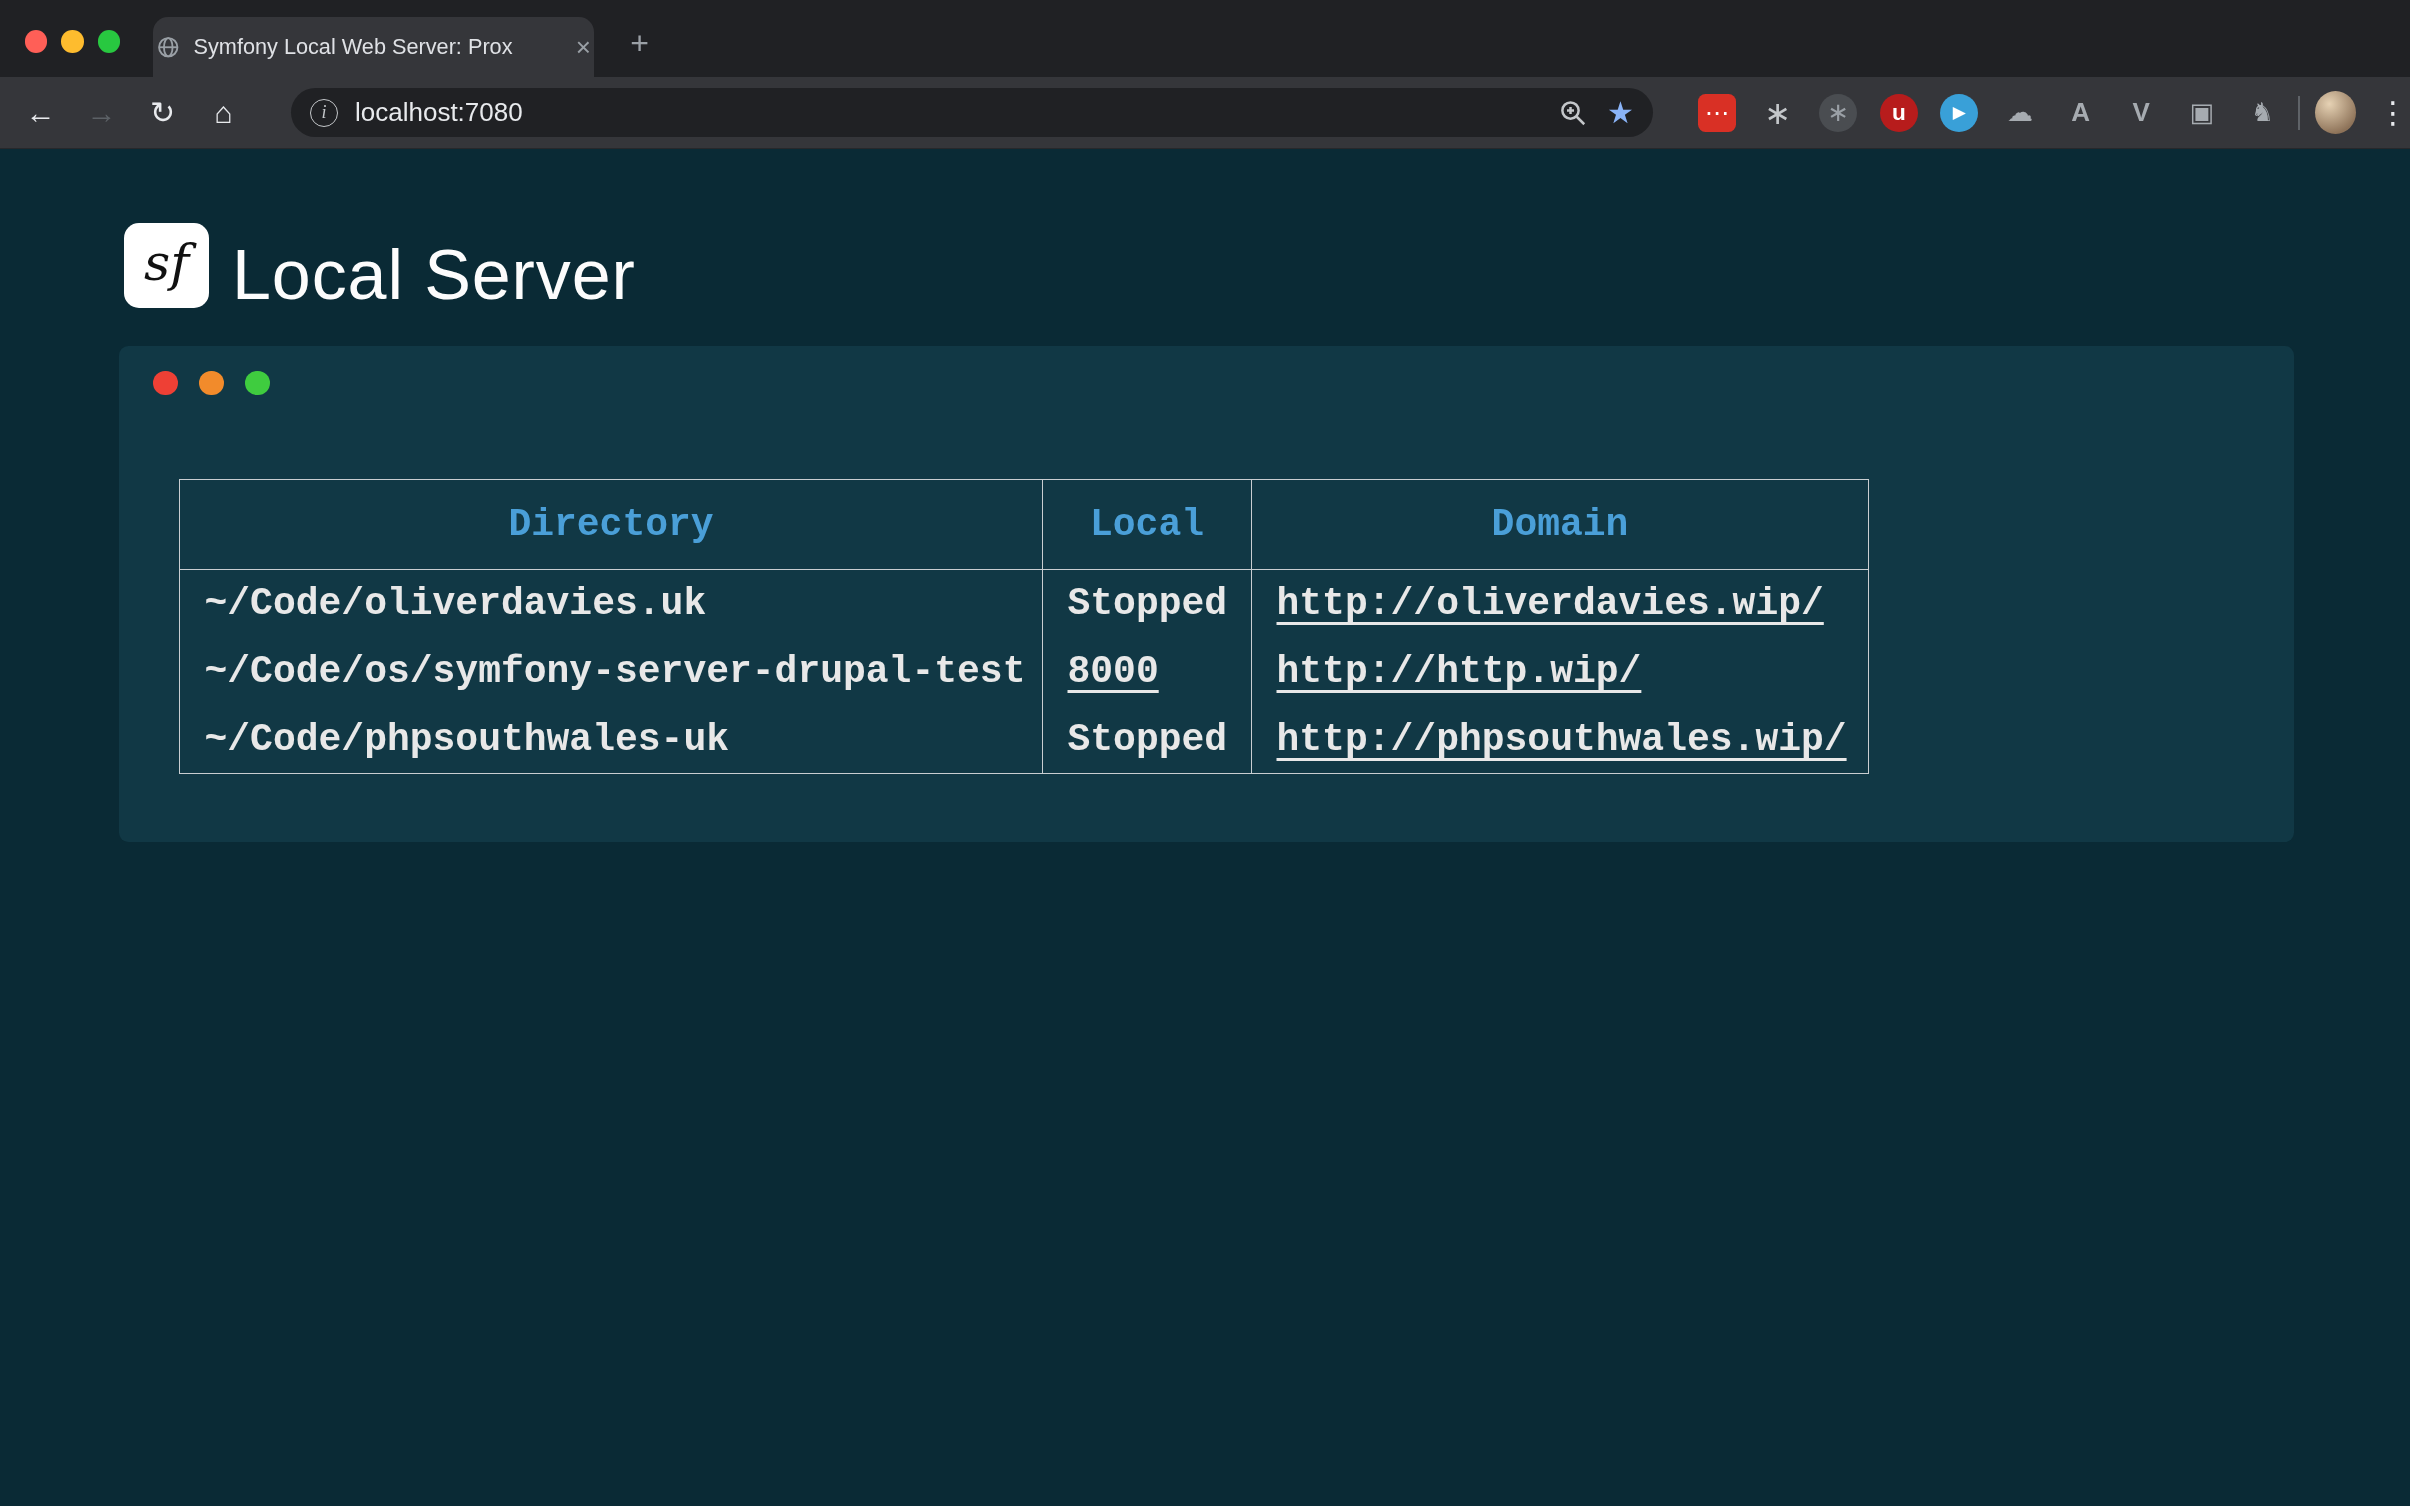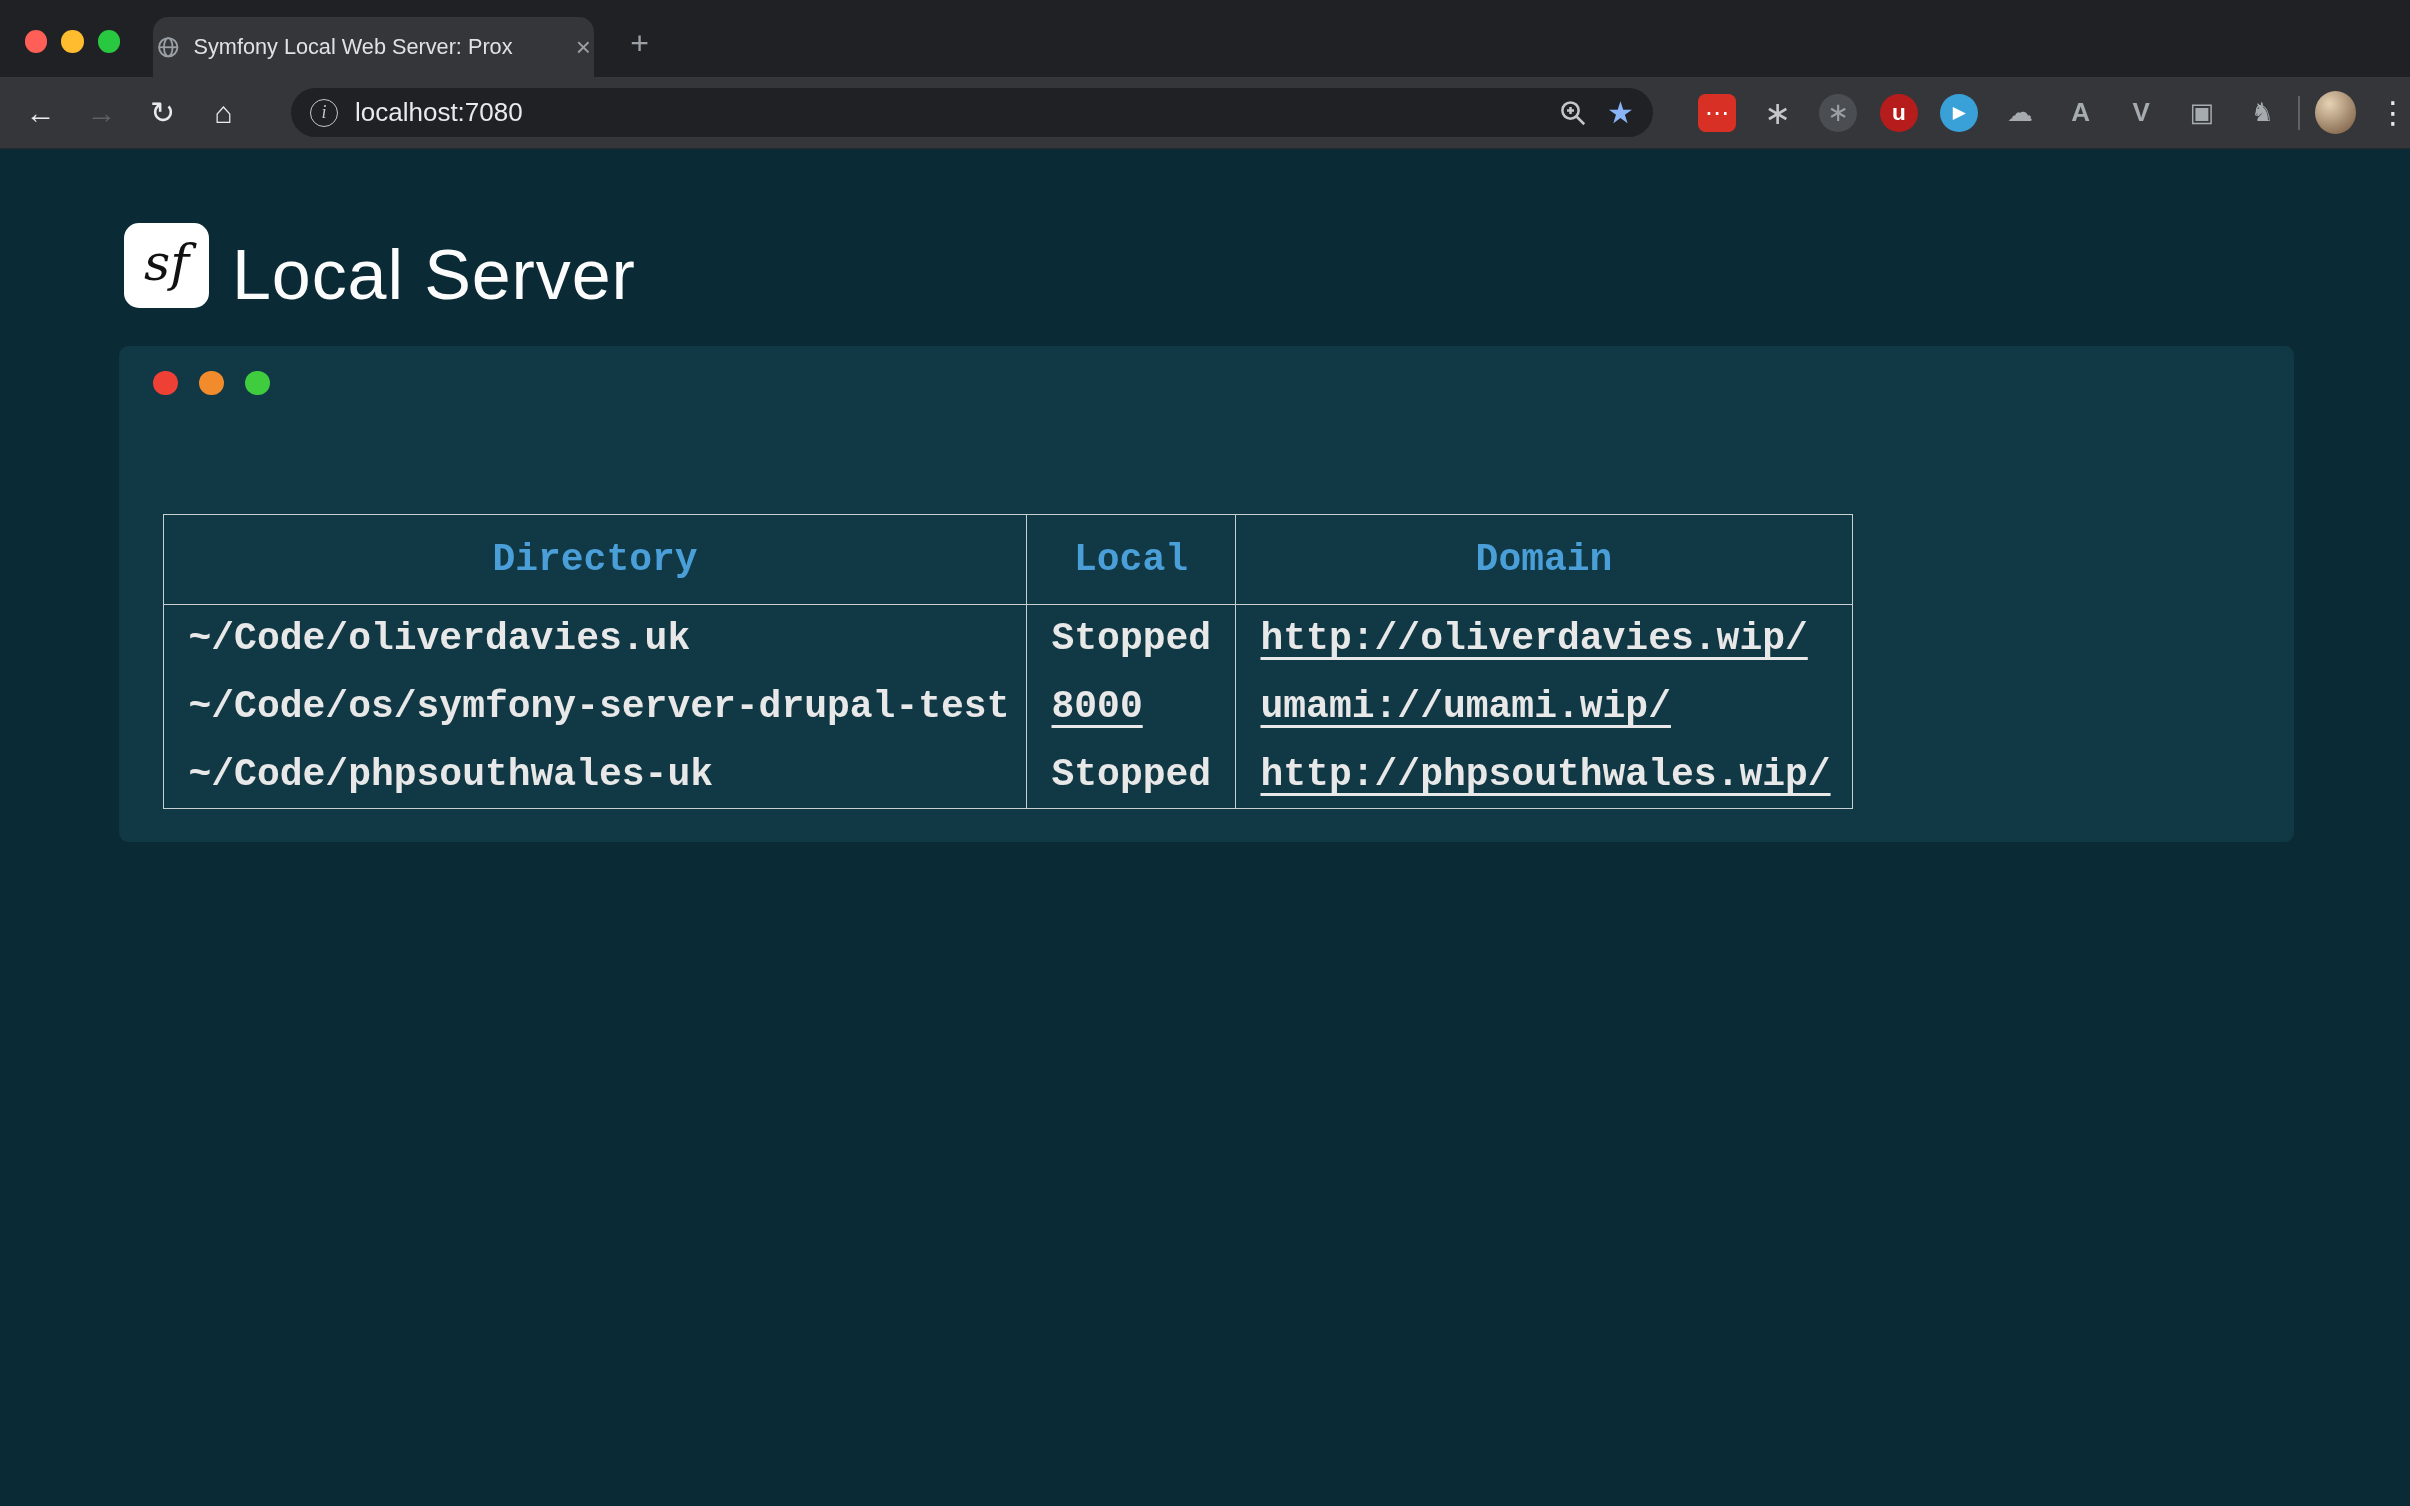--- a/index.html
+++ b/index.html
@@ -58,23 +58,23 @@
             display:flex;align-items:center;justify-content:center;}
   .logo-sf{font-family:"DejaVu Serif","Liberation Serif",serif;font-style:italic;font-weight:400;
            font-size:51px;color:#111;transform:translateY(-2.8px);}
   .page-title{position:absolute;left:232px;top:86px;font-size:70px;color:#fcfcfc;letter-spacing:0.9px;}
 
   .card{position:absolute;left:119px;top:197px;width:2175px;height:496px;background:var(--card-bg);border-radius:9.4px;}
   .card-dots{position:absolute;left:34px;top:24.5px;display:flex;gap:21.7px;}
   .card-dots span{width:24.5px;height:24.5px;border-radius:50%;display:block;}
   .d-red{background:#ee4035;} .d-orange{background:#f28b2b;} .d-green{background:#3fcc3f;}
 
-  table.servers{position:absolute;left:44px;top:133px;border-collapse:collapse;table-layout:fixed;
+  table.servers{position:absolute;left:60px;top:133px;border-collapse:collapse;table-layout:fixed;
                 font-family:"Liberation Mono","DejaVu Sans Mono",monospace;font-weight:700;font-size:38px;
-                border:1.9px solid var(--table-border);margin-top:35px;}
+                border:1.9px solid var(--table-border);}
   table.servers col.c-dir{width:863px;} table.servers col.c-port{width:209px;} table.servers col.c-dom{width:617px;}
   table.servers th{height:90px;color:var(--header-blue);text-align:center;font-weight:700;
                    border-bottom:1.9px solid var(--table-border);}
   table.servers th + th, table.servers td + td{border-left:1.9px solid var(--table-border);}
   table.servers td{height:68px;vertical-align:middle;color:var(--table-text);padding-left:24.5px;white-space:nowrap;overflow:hidden;}
   td.port-stopped{color:var(--stopped-orange);}
   table.servers a{color:var(--table-text);text-decoration:underline;text-underline-offset:7.5px;text-decoration-thickness:2.8px;}
 </style>
 </head>
 <body>
@@ -164,21 +164,21 @@
       </thead>
       <tbody>
         <tr>
           <td>~/Code/oliverdavies.uk</td>
           <td class="port-stopped">Stopped</td>
           <td><a href="#">http://oliverdavies.wip/</a></td>
         </tr>
         <tr>
           <td>~/Code/os/symfony-server-drupal-test</td>
           <td><a href="#">8000</a></td>
-          <td><a href="#">umami://umami.wip/</a></td>
+          <td><a href="#">http://http.wip/</a></td>
         </tr>
         <tr>
           <td>~/Code/phpsouthwales-uk</td>
           <td class="port-stopped">Stopped</td>
           <td><a href="#">http://phpsouthwales.wip/</a></td>
         </tr>
       </tbody>
     </table>
   </div>
 </div>

